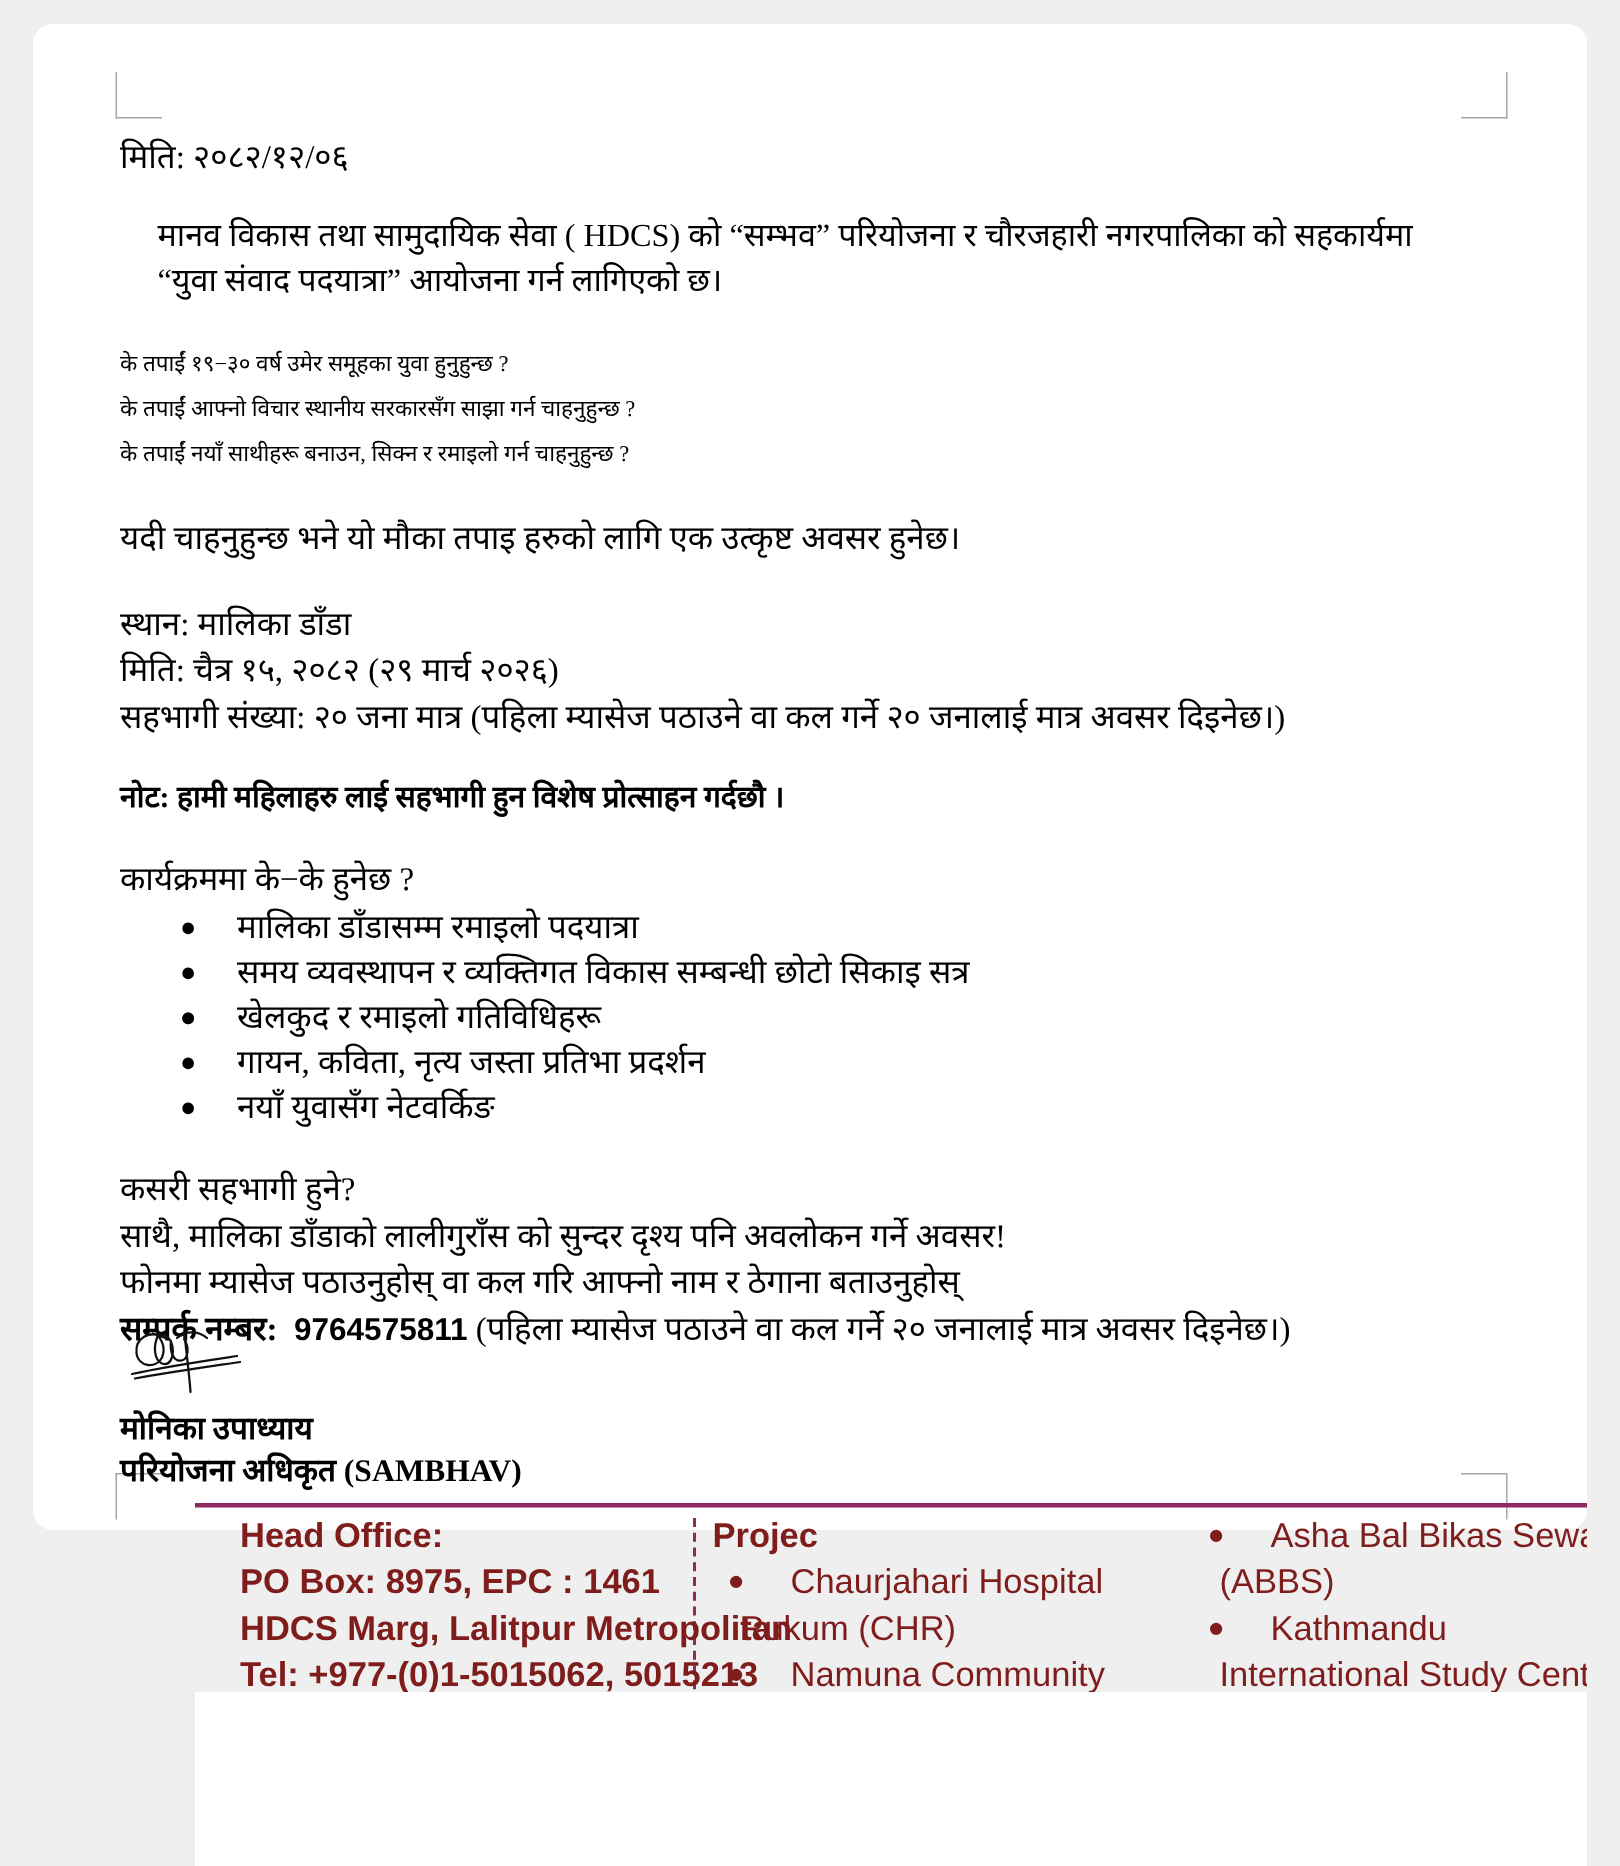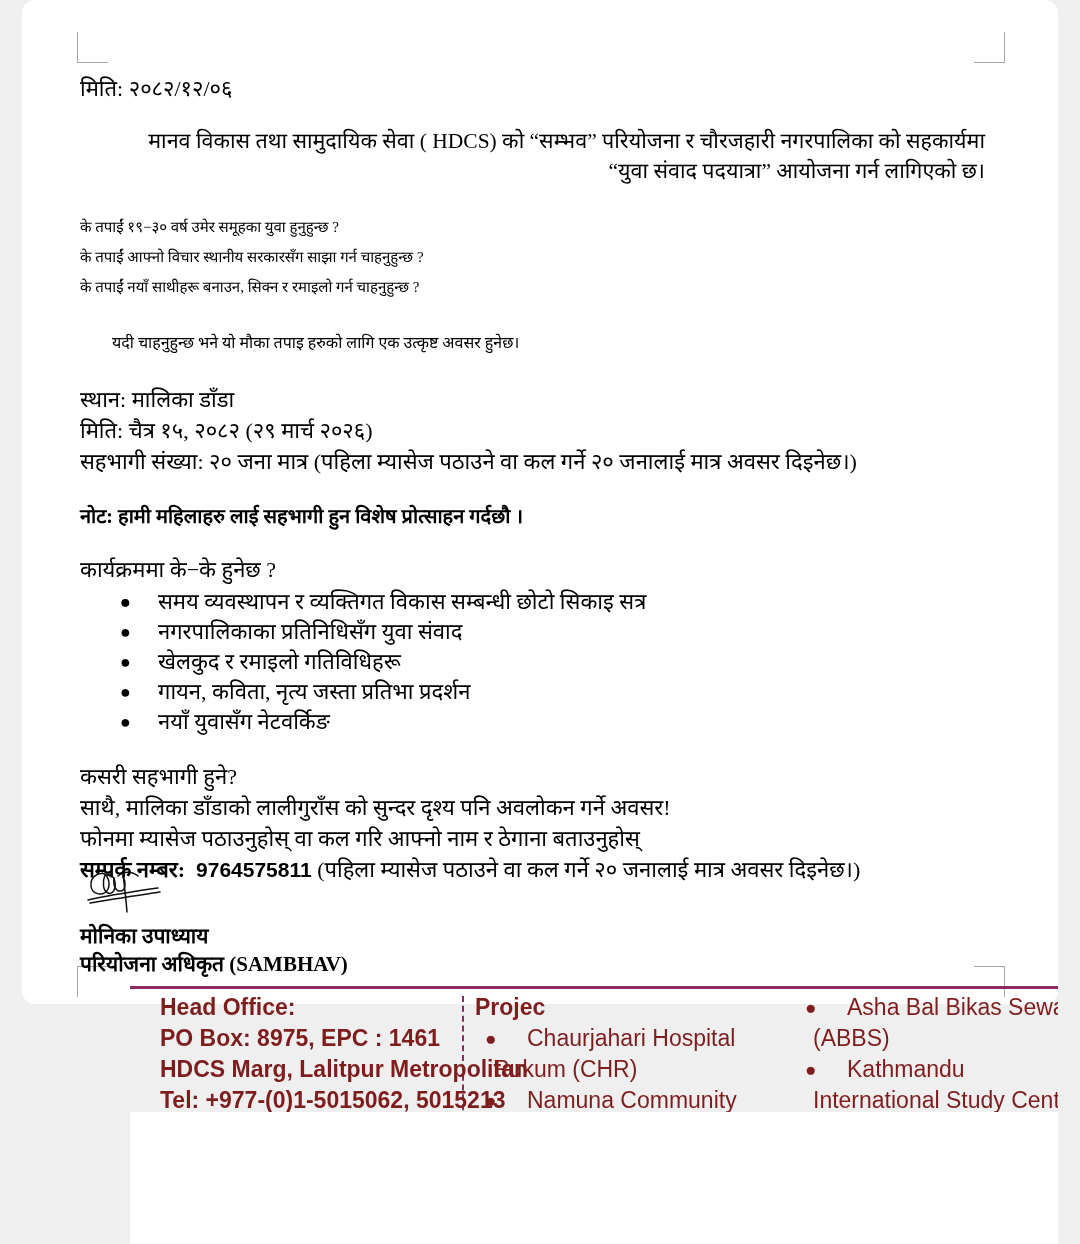--- a/index.html
+++ b/index.html
@@ -12,21 +12,21 @@
     width: 1080px;
     height: 1244px;
     overflow: hidden;
     font-family: "Liberation Sans", sans-serif;
   }
 
   
   .page {
     position: absolute;
     left: 22px;
-    top: 0;
+    top: 16px;
     width: 1036px;
     height: 1004px;
     background: #ffffff;
     box-sizing: border-box;
     border-radius: 13px;
   }
 
   
   .corner {
     position: absolute;
@@ -49,40 +49,39 @@
     font-family: "Liberation Serif", "DejaVu Serif", serif;
   }
 
   .dateline {
     font-size: 22px;
     line-height: 30px;
     margin-bottom: 22px;
   }
 
   .headline {
-    text-align: right;
+    text-align: left;
     font-size: 21.5px;
     line-height: 30px;
     margin: 0 auto 26px auto;
     width: 880px;
   }
   .headline .l2 { display: block; }
 
   .qblock {
     font-size: 15px;
     line-height: 30px;
     margin-bottom: 26px;
   }
   .qblock > div { white-space: nowrap; }
 
   .oneline {
-    font-size: 16px;
+    font-size: 22px;
     line-height: 30px;
     margin-bottom: 26px;
-    margin-left: 32px;
   }
 
   .detail {
     font-size: 22px;
     line-height: 31px;
     margin-bottom: 24px;
   }
   .detail > div { white-space: nowrap; }
 
   .note {
@@ -275,23 +274,23 @@
       <div>स्थान: मालिका डाँडा</div>
       <div>मिति: चैत्र १५, २०८२ (२९ मार्च २०२६)</div>
       <div>सहभागी संख्या: २० जना मात्र (पहिला म्यासेज पठाउने वा कल गर्ने २० जनालाई मात्र अवसर दिइनेछ।)</div>
     </div>
 
     <div class="note">नोट: हामी महिलाहरु लाई सहभागी हुन विशेष प्रोत्साहन गर्दछौ ।</div>
 
     <div class="prog-q">कार्यक्रममा के−के हुनेछ  ?</div>
 
     <ul class="bullets">
+      <li><span class="bullet-glyph">●</span><span>मालिका डाँडासम्म रमाइलो पदयात्रा</span></li>
+      <li><span class="bullet-glyph">●</span><span>समय व्यवस्थापन र व्यक्तिगत विकास सम्बन्धी छोटो सिकाइ सत्र</span></li>
       <li><span class="bullet-glyph">●</span></li>
-      <li><span class="bullet-glyph">●</span><span>समय व्यवस्थापन र व्यक्तिगत विकास सम्बन्धी छोटो सिकाइ सत्र</span></li>
-      <li><span class="bullet-glyph">●</span><span>नगरपालिकाका प्रतिनिधिसँग युवा संवाद</span></li>
       <li><span class="bullet-glyph">●</span><span>खेलकुद र रमाइलो गतिविधिहरू</span></li>
       <li><span class="bullet-glyph">●</span><span>गायन, कविता, नृत्य जस्ता प्रतिभा प्रदर्शन</span></li>
       <li><span class="bullet-glyph">●</span><span>नयाँ युवासँग नेटवर्किङ</span></li>
     </ul>
 
     <div class="closing">
       <div>कसरी सहभागी हुने?</div>
       <div>साथै, मालिका डाँडाको लालीगुराँस को सुन्दर दृश्य पनि अवलोकन गर्ने अवसर!</div>
       <div>फोनमा म्यासेज पठाउनुहोस् वा कल गरि आफ्नो नाम र ठेगाना बताउनुहोस्</div>
       <div><span class="contact-label">सम्पर्क नम्बर:</span>&nbsp;&nbsp;<span class="contact-num">9764575811</span>&nbsp;<span>(पहिला म्यासेज पठाउने वा कल गर्ने २० जनालाई मात्र अवसर दिइनेछ।)</span></div>

